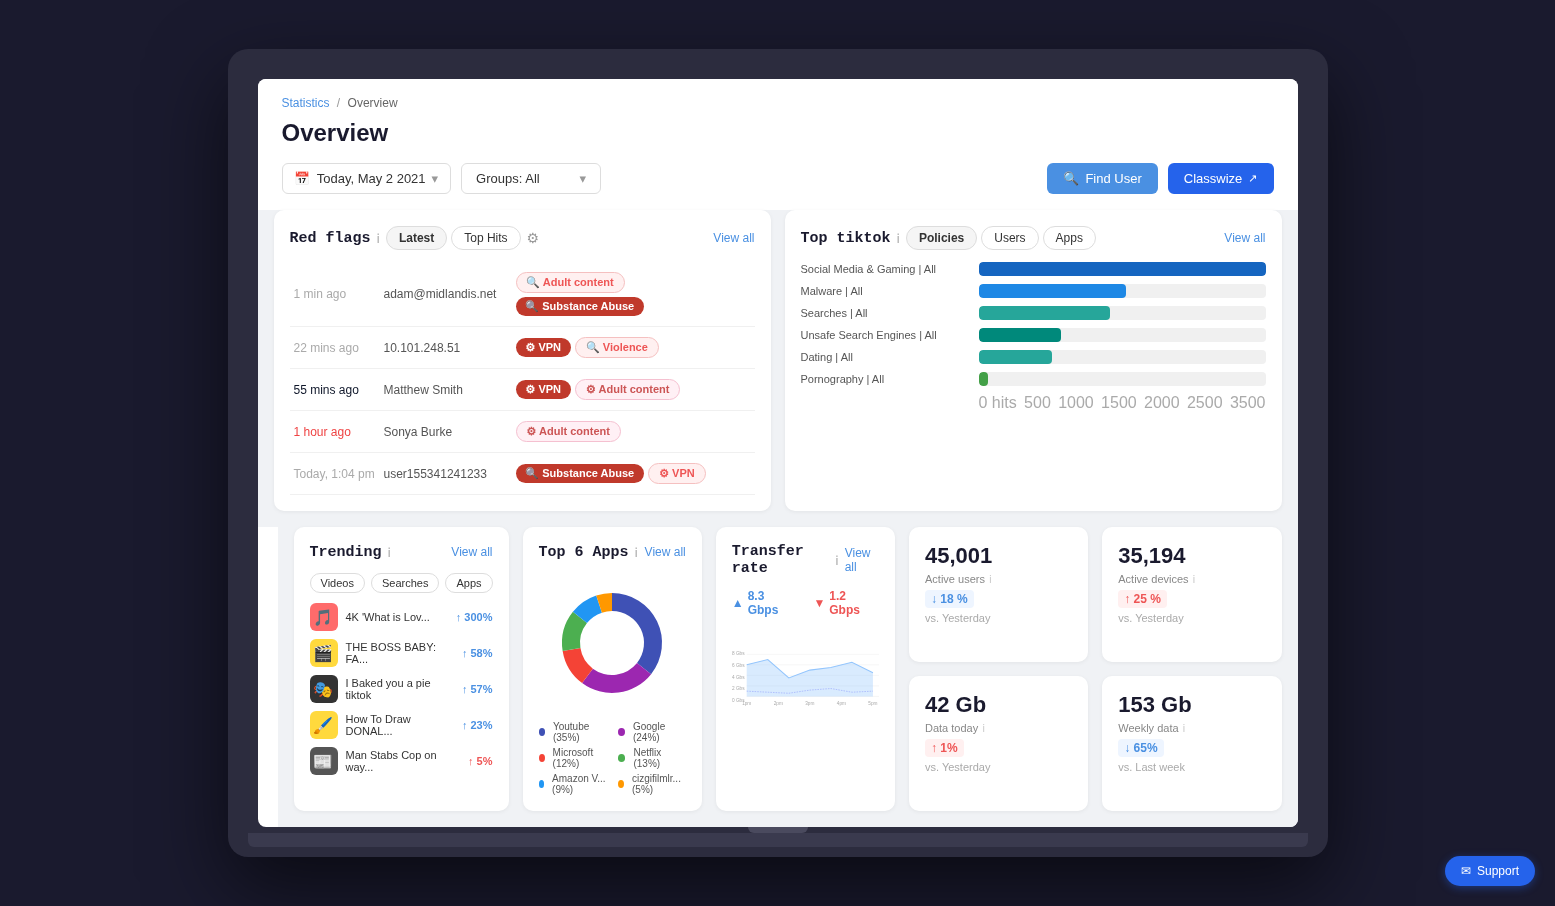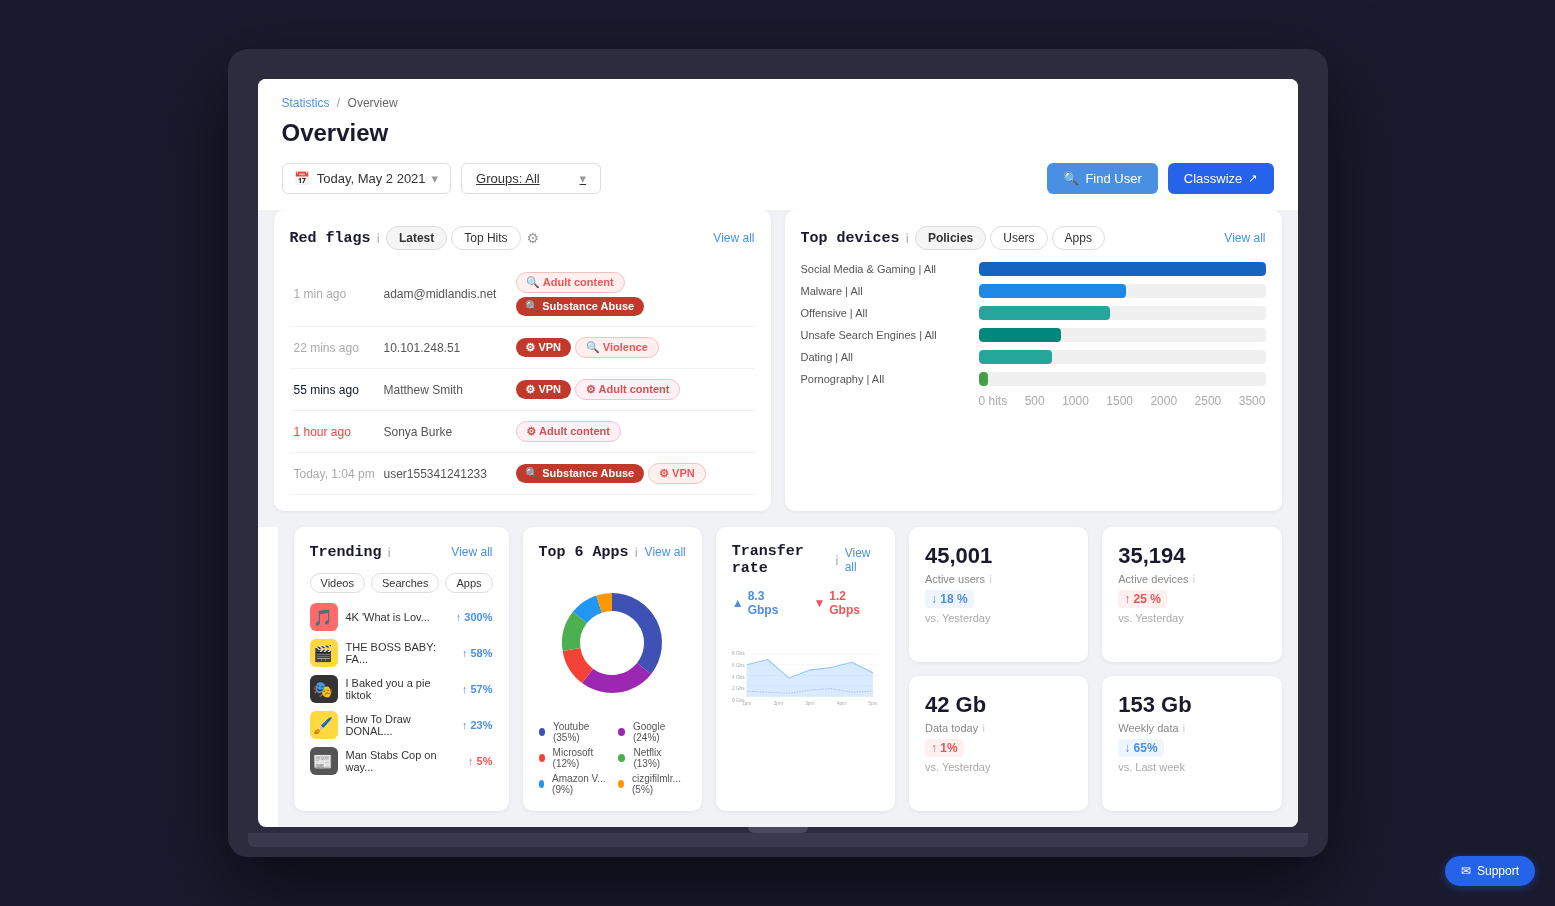--- a/index.html
+++ b/index.html
@@ -70,21 +70,20 @@
       align-items: center;
       gap: 6px;
       border: 1px solid #ddd;
       border-radius: 6px;
       padding: 7px 14px;
       background: #fff;
       font-size: 13px;
       color: #333;
       cursor: pointer;
       min-width: 140px;
-      text-decoration: underline;
     }
     .toolbar-right { margin-left: auto; display: flex; gap: 10px; }
     .btn-find-user {
       display: flex; align-items: center; gap: 6px;
       background: #4a90e2; color: #fff;
       border: none; border-radius: 6px;
       padding: 8px 16px; font-size: 13px; cursor: pointer;
     }
     .btn-classwize {
       display: flex; align-items: center; gap: 6px;
@@ -170,21 +169,21 @@
     .badge-substance { background: #c0392b; color: #fff; border: none; }
     .badge-vpn { background: #c0392b; color: #fff; border: none; }
     .badge-violence { background: #fff0f0; color: #e55; border: 1px solid #f5c0c0; }
     .badge-adult-pink { background: #fff0f5; color: #c55; border: 1px solid #f5c0d0; }
     
     .bar-chart { width: 100%; }
     .bar-row { display: flex; align-items: center; margin-bottom: 8px; gap: 8px; }
     .bar-label { font-size: 11px; color: #555; min-width: 170px; }
     .bar-track { flex: 1; background: #f0f0f0; border-radius: 4px; height: 14px; overflow: hidden; }
     .bar-fill { height: 100%; border-radius: 4px; }
-    .bar-axis { display: flex; justify-content: space-between; font-size: 12px; color: #aaa; margin-top: 4px; padding-left: 178px; }
+    .bar-axis { display: flex; justify-content: space-between; font-size: 16px; color: #aaa; margin-top: 4px; padding-left: 178px; }
     
     .bottom-grid {
       background: #f0f2f5;
       padding: 0 16px 16px;
       display: grid;
       grid-template-columns: 1fr 1fr 1fr 1fr 1fr;
       gap: 14px;
       margin-left: 20px;
     }
     .trending-card { grid-column: span 1; }
@@ -321,21 +320,21 @@
       <td style="color:#aaa; min-width:90px;">Today, 1:04 pm</td>
       <td style="min-width:130px;">user155341241233</td>
       <td><span class="badge badge-substance">🔍 Substance Abuse</span><span class="badge badge-adult">⚙ VPN</span></td>
     </tr>
               </tbody>
           </table>
         </div>
 
         <div class="card">
           <div class="card-header">
-            <span class="card-title">Top devices</span>
+            <span class="card-title">Top tiktok</span>
             <span class="info-icon">ℹ</span>
             <div class="tab-group">
               <button class="tab-btn active">Policies</button>
               <button class="tab-btn">Users</button>
               <button class="tab-btn">Apps</button>
             </div>
             <a class="view-all">View all</a>
           </div>
           <div class="bar-chart" id="bar-chart">
               <div class="bar-row">
@@ -344,21 +343,21 @@
         <div class="bar-fill" style="width:100%; background:#1565c0;"></div>
       </div>
     </div>
               <div class="bar-row">
       <span class="bar-label">Malware | All</span>
       <div class="bar-track">
         <div class="bar-fill" style="width:51.42857142857142%; background:#1e88e5;"></div>
       </div>
     </div>
               <div class="bar-row">
-      <span class="bar-label">Offensive | All</span>
+      <span class="bar-label">Searches | All</span>
       <div class="bar-track">
         <div class="bar-fill" style="width:45.714285714285715%; background:#26a69a;"></div>
       </div>
     </div>
               <div class="bar-row">
       <span class="bar-label">Unsafe Search Engines | All</span>
       <div class="bar-track">
         <div class="bar-fill" style="width:28.57142857142857%; background:#00897b;"></div>
       </div>
     </div>

